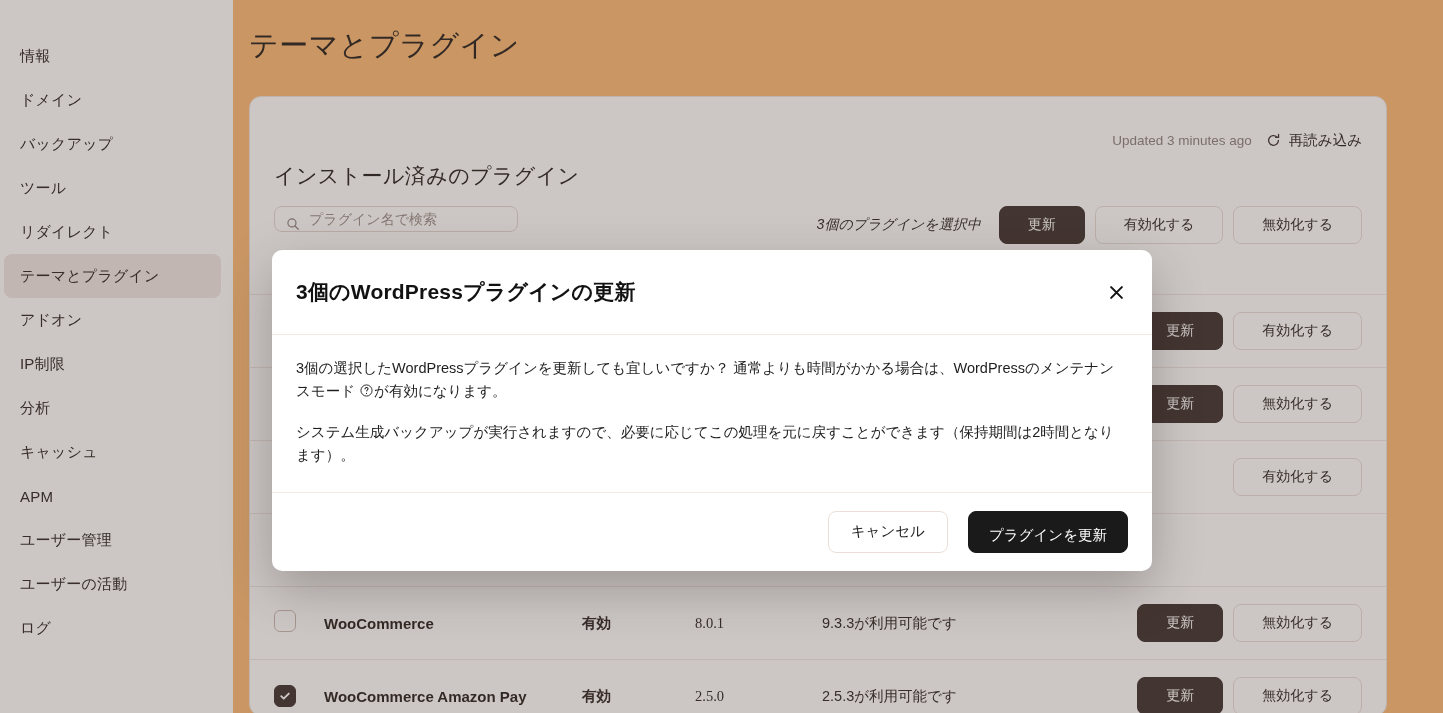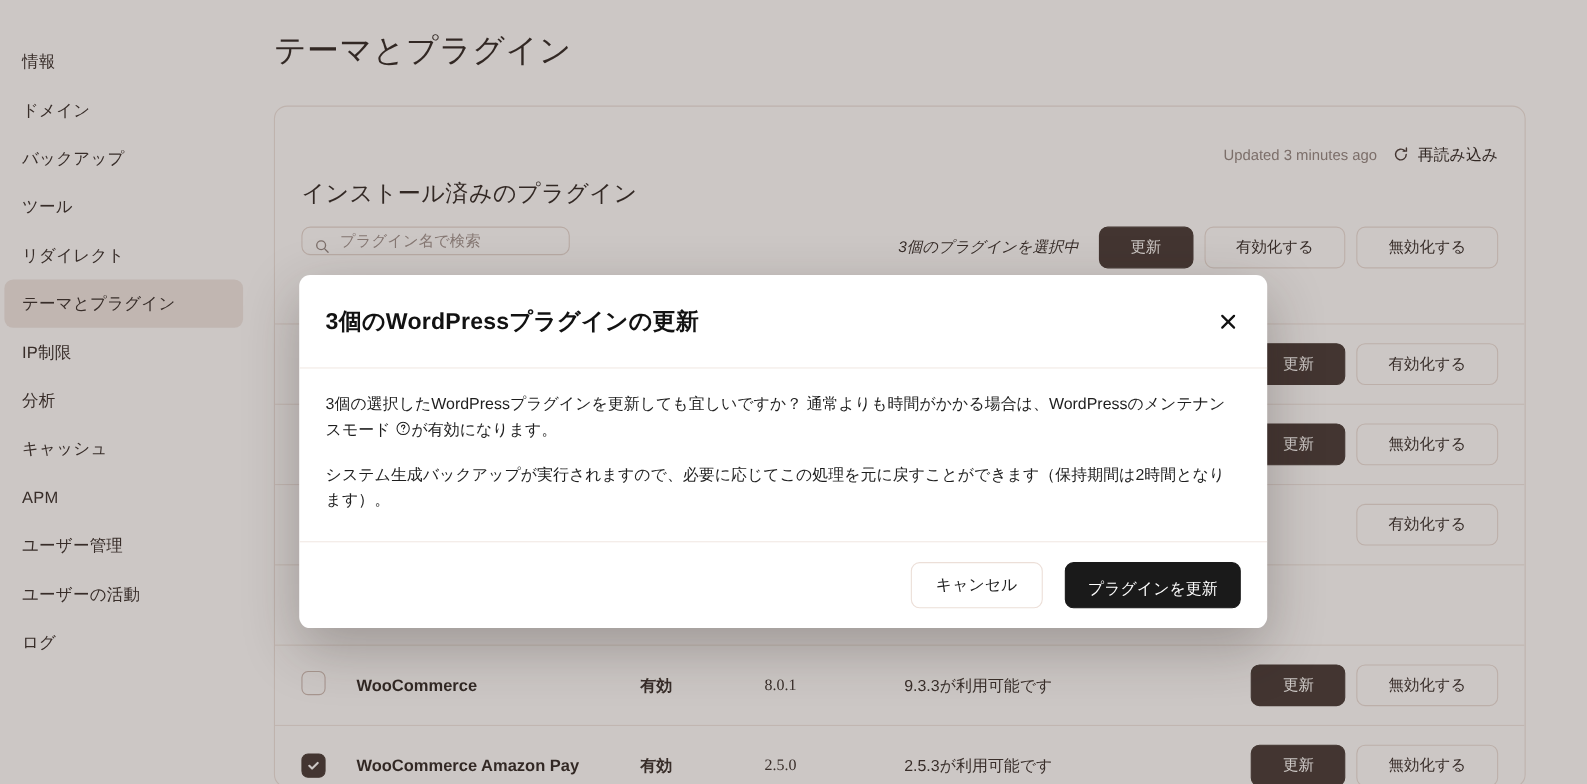--- a/index.html
+++ b/index.html
@@ -9,21 +9,21 @@
     height: 713px;
     overflow: hidden;
     font-family: "Liberation Sans", "DejaVu Sans", sans-serif;
     background: #b5aaa8;
   }
 
   #app {
     position: relative;
     width: 1443px;
     height: 713px;
-    background: #ffffff;
+    background: #fdba74;
   }
 
   
   .sidebar {
     position: absolute;
     left: 0; top: 0;
     width: 233px;
     height: 713px;
     background: #ffffff;
     padding-top: 34px;
@@ -314,20 +314,23 @@
         <span>バックアップ</span>
       </div>
     <div class="nav-item">
         <span>ツール</span>
       </div>
     <div class="nav-item">
         <span>リダイレクト</span>
       </div>
     <div class="nav-item active">
         <span>テーマとプラグイン</span>
+      </div>
+    <div class="nav-item">
+        <span>アドオン</span>
       </div>
     <div class="nav-item">
         <span>IP制限</span>
       </div>
     <div class="nav-item">
         <span>分析</span>
       </div>
     <div class="nav-item">
         <span>キャッシュ</span>
       </div>

